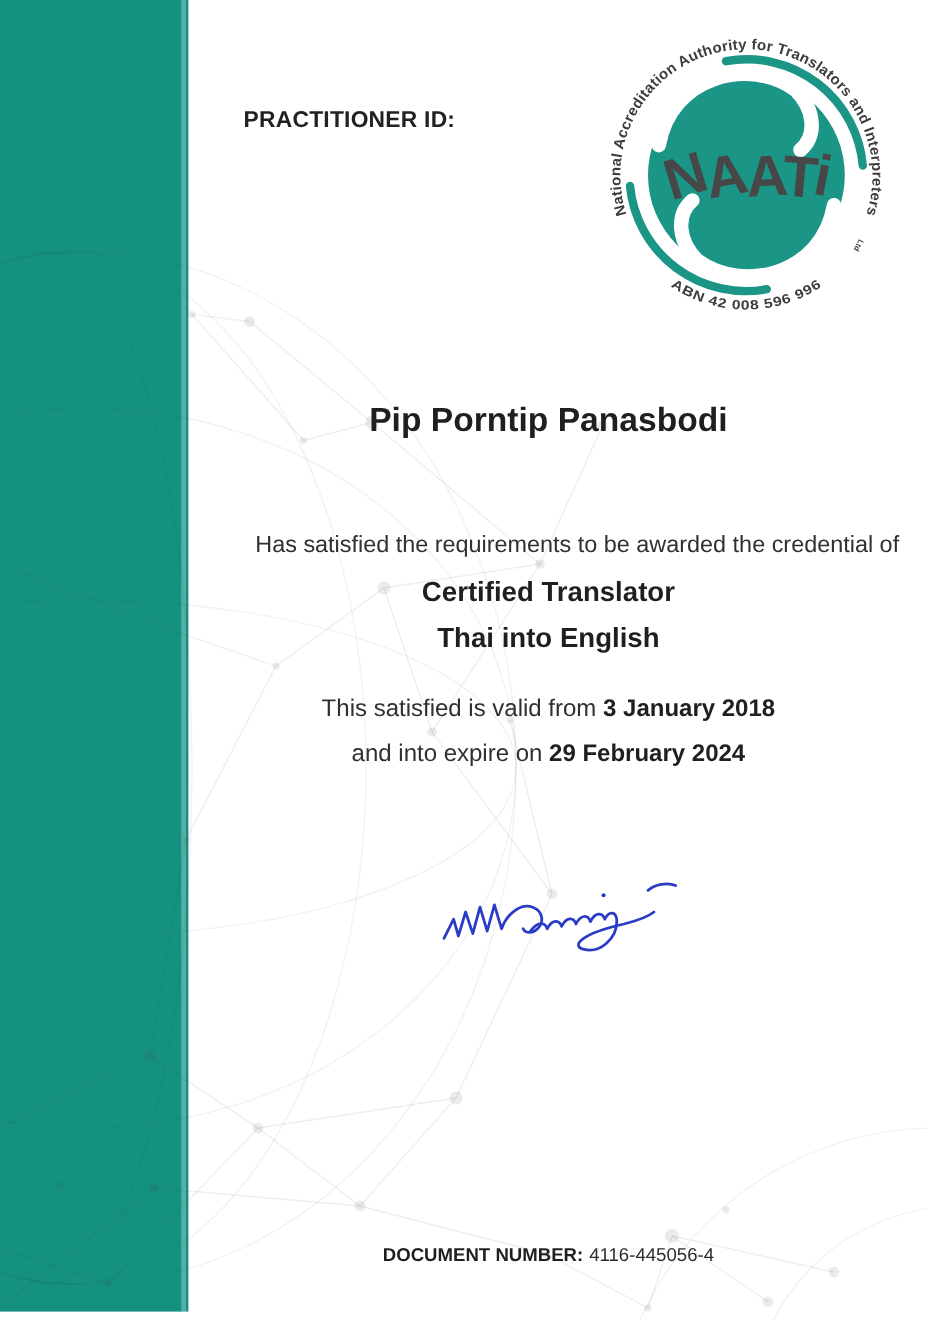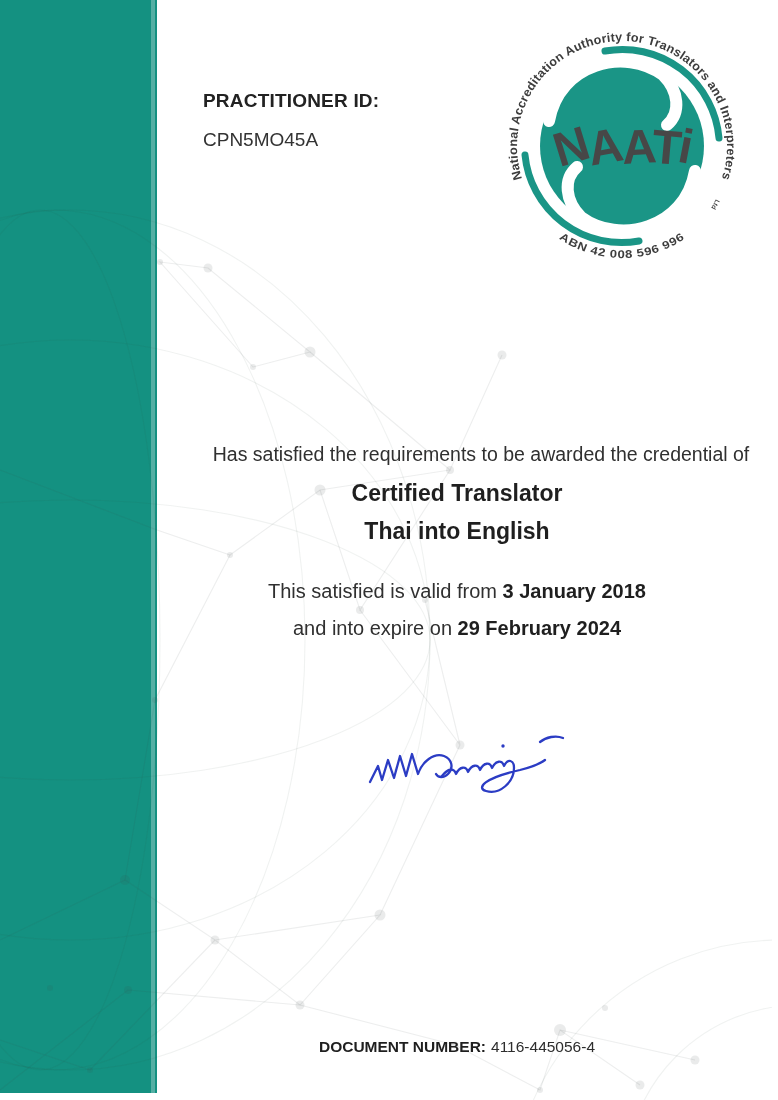--- a/index.html
+++ b/index.html
@@ -107,21 +107,20 @@
       <circle cx="90" cy="1070" r="3"></circle>
         <circle cx="50" cy="988" r="3"></circle>
       <circle cx="605" cy="1008" r="3"></circle>
     </g>
   </svg>
 
   <div class="content">
 
     <div class="practitioner">
       <div class="practitioner-label">PRACTITIONER ID:</div>
-      <div class="practitioner-id">CPN5MO45A</div>
     </div>
 
     <svg class="logo" viewBox="0 0 250 250" aria-hidden="false">
       <defs>
         <path id="arc-top" d="M 26.3 160.9 A 105 105 0 1 1 223.7 160.9" fill="none"></path>
         <path id="arc-bottom" d="M 28 181 A 112 112 0 0 0 222 181" fill="none"></path>
       </defs>
 
       <text font-size="12.3" font-weight="700" fill="#3d3d3d" letter-spacing="0.2">
         <textPath href="#arc-top" startOffset="50%" text-anchor="middle" textLength="396" lengthAdjust="spacingAndGlyphs">National Accreditation Authority for Translators and Interpreters</textPath>
@@ -138,20 +137,21 @@
         <path d="M 198 150 C 188 208 122 224 84 196 C 68 180 66 158 80 146" fill="none" stroke="#ffffff" stroke-width="12" stroke-linecap="round"></path>
       </g>
 
       <text x="125" y="143" text-anchor="middle" font-size="48" font-weight="700" fill="#474747" letter-spacing="-3" rotate="-14 -7 0 8 14" transform="rotate(-3 125 125)">NAATi</text>
 
       <text font-size="11" font-weight="600" fill="#3d3d3d" letter-spacing="0.5">
         <textPath href="#arc-bottom" startOffset="50%" text-anchor="middle" textLength="134" lengthAdjust="spacingAndGlyphs">ABN 42 008 596 996</textPath>
       </text>
     </svg>
 
+    <div class="cline name">Pip Porntip Panasbodi</div>
 
     <div class="cline statement">Has satisfied the requirements to be awarded the credential of</div>
 
     <div class="cline cred1">Certified Translator</div>
 
     <div class="cline cred2">Thai into English</div>
 
     <div class="cline valid"><span>This satisfied is valid from </span><b>3 January 2018</b></div>
 
     <div class="cline expire"><span>and into expire on </span><b>29 February 2024</b></div>

